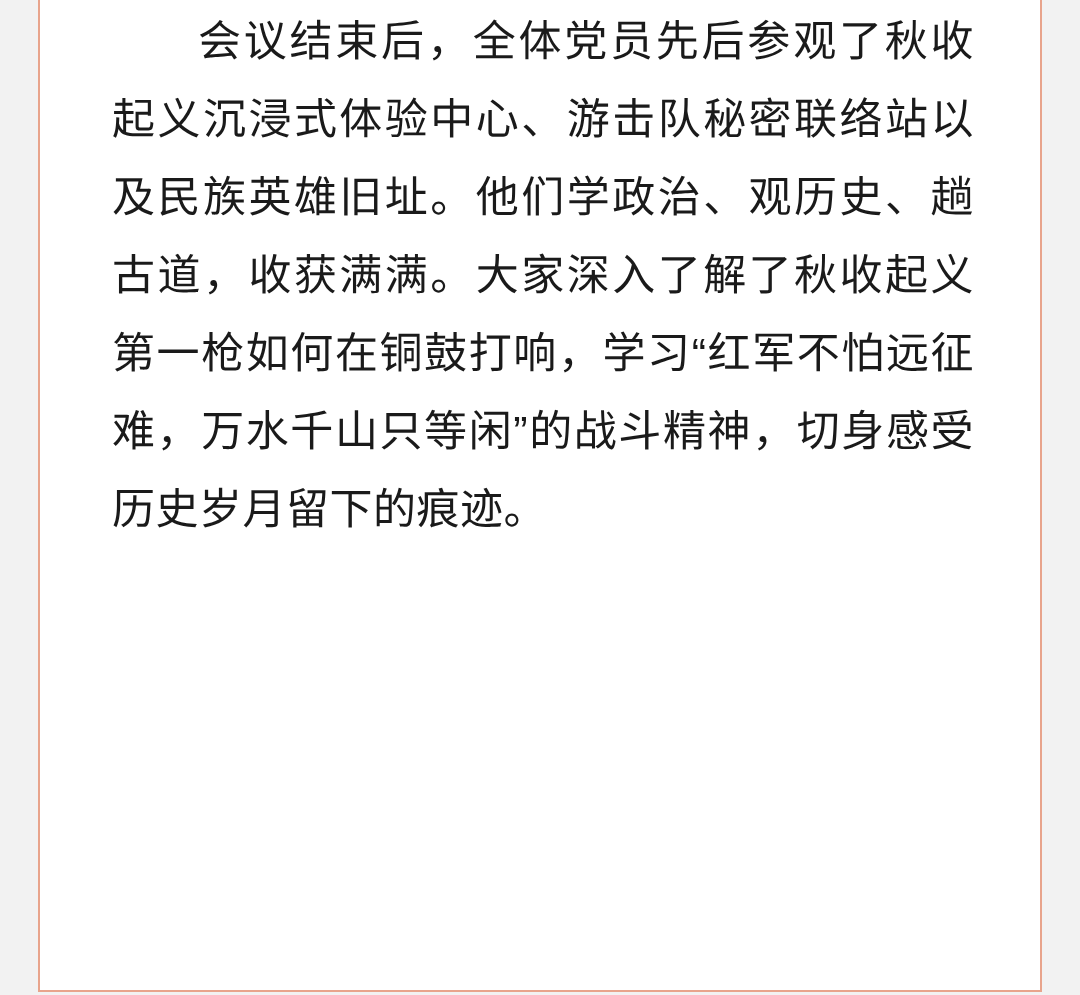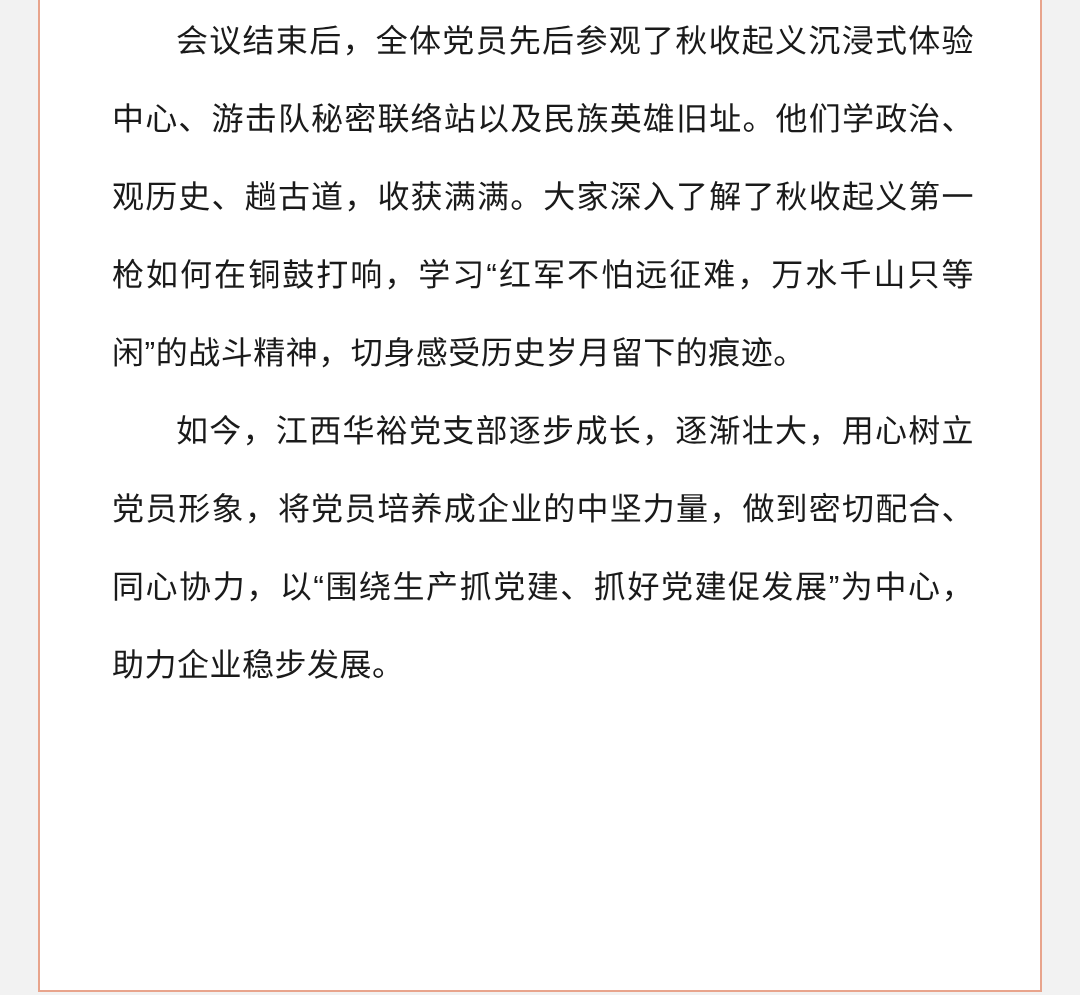--- a/index.html
+++ b/index.html
@@ -41,21 +41,21 @@
 
   .article-body {
     position: absolute;
     left: 62px;
     top: 8px;
     width: 862px;
   }
 
   .para {
     margin: 0 0 0 0;
-    font-size: 32px;
+    font-size: 43px;
     line-height: 78px;
     color: #1a1a1a;
     text-align: justify;
     text-justify: inter-ideograph;
     text-indent: 2em;
     font-weight: 400;
     letter-spacing: 0.5px;
     font-family: "Liberation Sans", "DejaVu Sans", sans-serif;
   }
 
@@ -93,16 +93,15 @@
 <body>
 
 <div class="bg-strip-left"></div>
 <div class="bg-strip-right"></div>
 <div class="bg-strip-bottom"></div>
 
 <div class="page-canvas">
   <div class="page-inner">
     <div class="article-body">
       <p class="para">会议结束后，全体党员先后参观了秋收起义沉浸式体验中心、游击队秘密联络站以及民族英雄旧址。他们学政治、观历史、趟古道，收获满满。大家深入了解了秋收起义第一枪如何在铜鼓打响，学习“红军不怕远征难，万水千山只等闲”的战斗精神，切身感受历史岁月留下的痕迹。</p>
-      <p class="para">如今，江西华裕党支部逐步成长，逐渐壮大，用心树立党员形象，将党员培养成企业的中坚力量，做到密切配合、同心协力，以“围绕生产抓党建、抓好党建促发展”为中心，助力企业稳步发展。</p>
     </div>
   </div>
 </div>
 
 </body></html>

